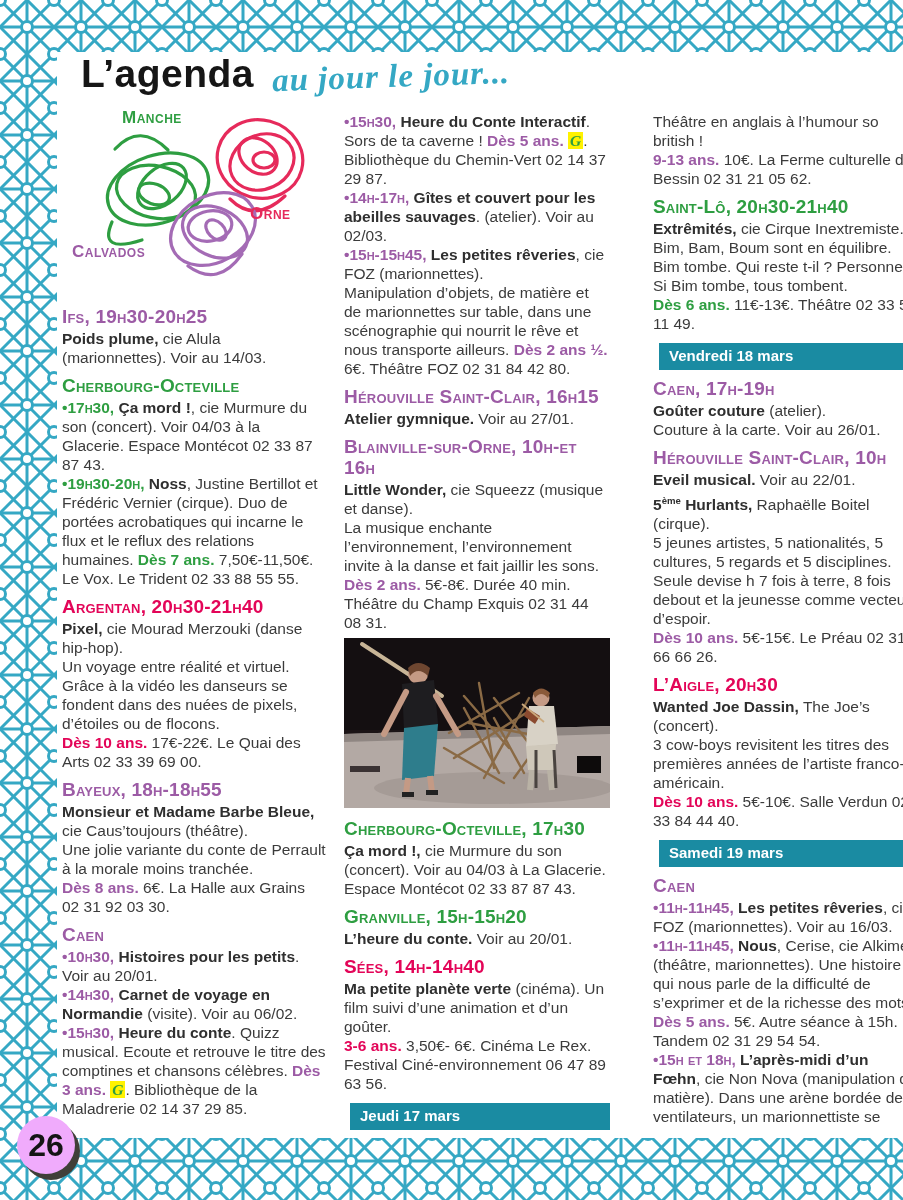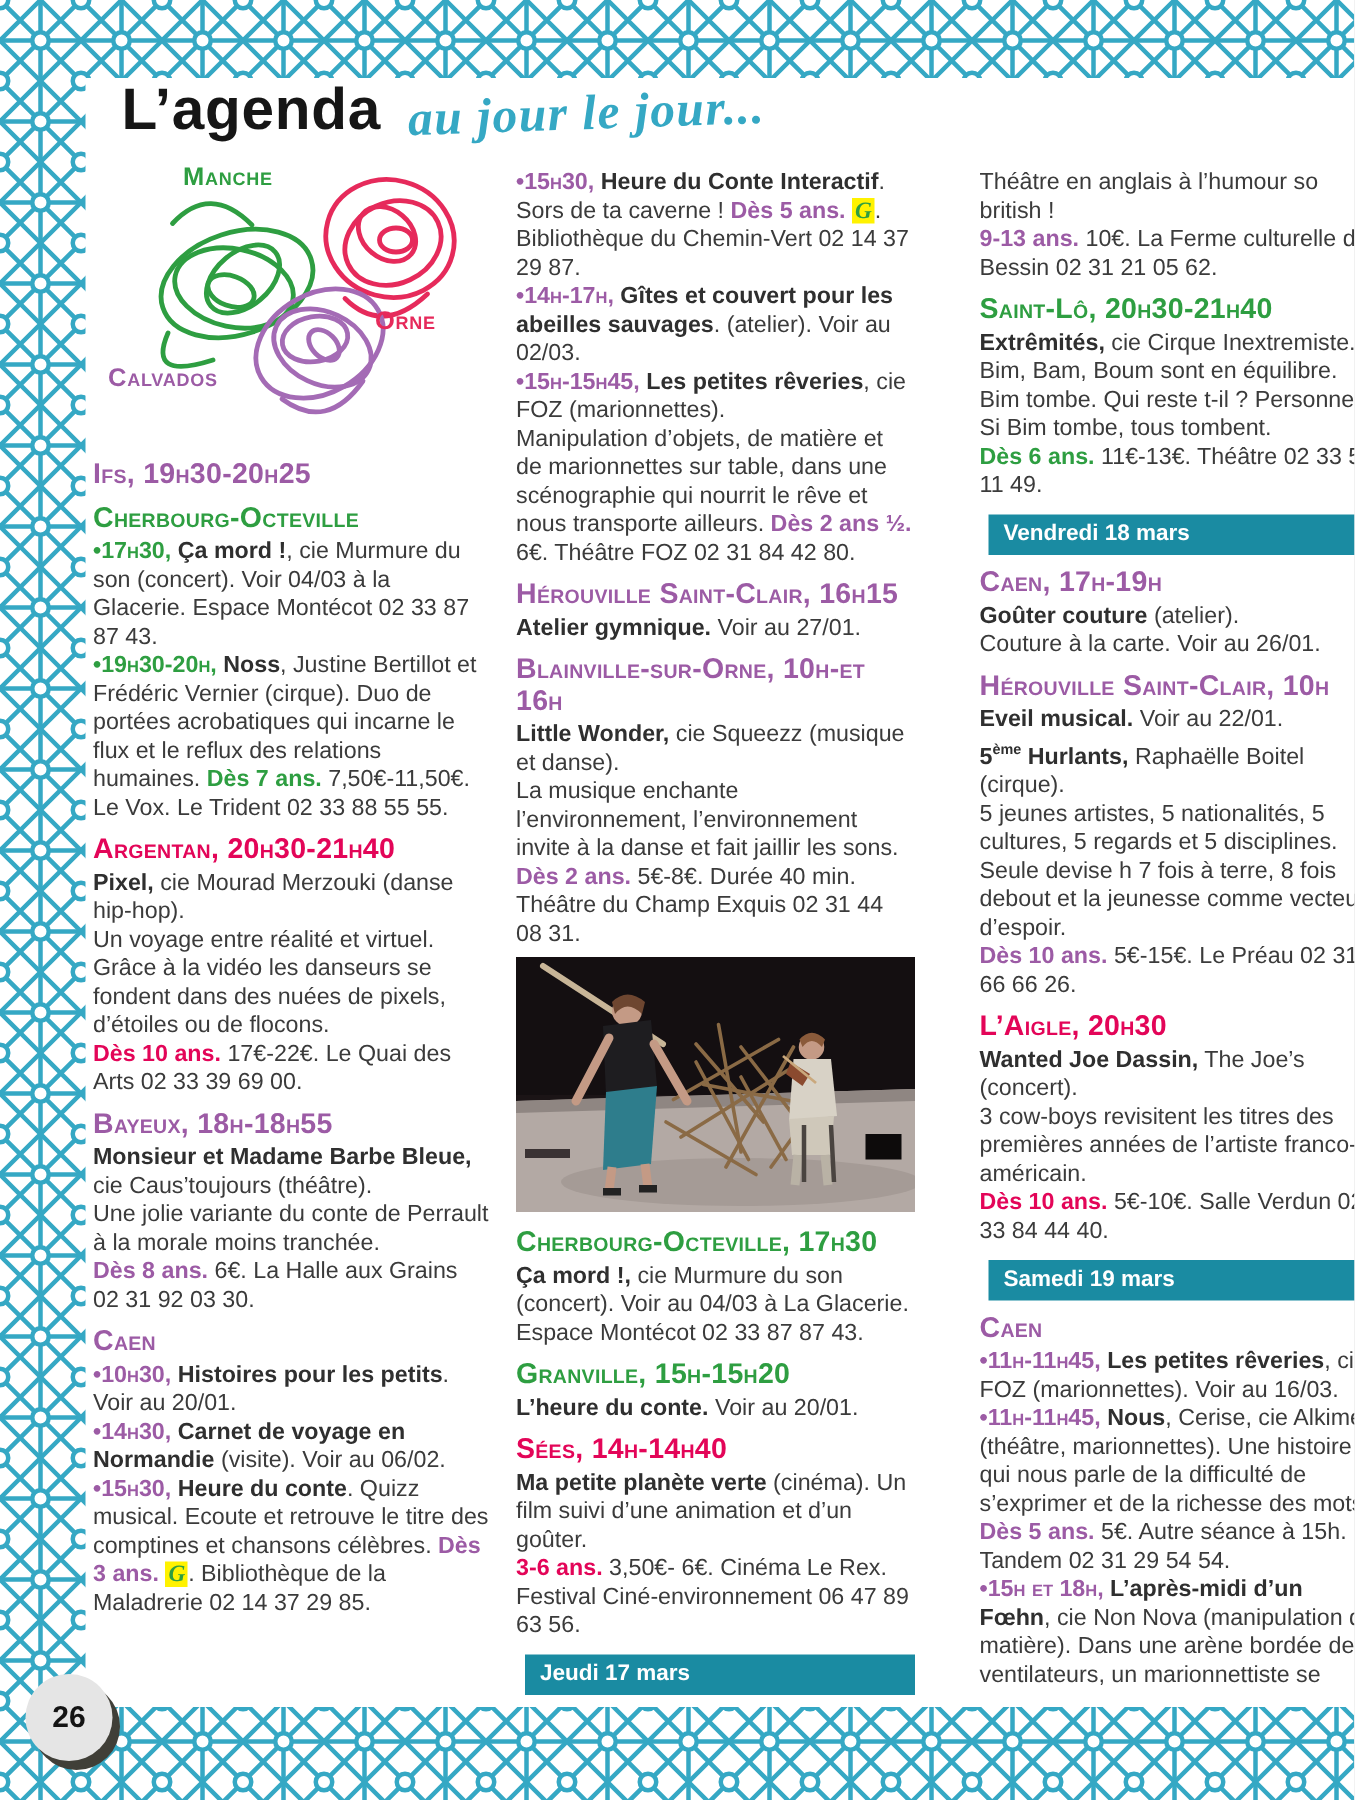--- a/index.html
+++ b/index.html
@@ -29,22 +29,22 @@
   .hlG{background:#fff200;color:#2e9e41;font-weight:700;font-style:italic;padding:0 2px;font-family:"Liberation Serif",serif;}
   .c-purple{color:#9c5ba5;}
   .c-green{color:#2e9e41;}
   .c-pink{color:#e30558;}
   .day{background:#1a8ba2;color:#ffffff;font-weight:700;font-size:15px;line-height:22px;
        padding:2px 0 3px 10px;margin:10px 0 8px 6px;}
   .photo{margin:5px 0 10px;height:170px;}
   .photo svg{display:block;}
   
   .pagenum{position:absolute;left:17px;top:1116px;width:58px;height:58px;border-radius:50%;
-           background:#e5e5e5;box-shadow:5px 6px 0 #403f38;display:flex;align-items:center;justify-content:center;
-           font-size:20px;font-weight:800;color:#141414;z-index:3;}
+           background:#f0abfc;box-shadow:5px 6px 0 #403f38;display:flex;align-items:center;justify-content:center;
+           font-size:32px;font-weight:800;color:#141414;z-index:3;}
 </style>
 </head>
 <body>
 
 <div class="page">
 
   <svg class="border-svg" width="903" height="1200">
     <defs>
       <pattern id="asanoha" width="54" height="54" patternUnits="userSpaceOnUse">
         <rect width="54" height="54" fill="#ffffff"></rect>
@@ -98,20 +98,21 @@
       </g>
     </svg>
     <span class="map-label" style="left:52px;top:4px;color:#2e9e41;">Manche</span>
     <span class="map-label" style="left:180px;top:100px;color:#e62a5b;">Orne</span>
     <span class="map-label" style="left:2px;top:138px;color:#9c5ba5;">Calvados</span>
   </div>
 
   <div class="col" id="col1">
       <div class="event">
         <h3 class="city c-purple">Ifs, 19h30-20h25</h3>
+        <p class="ev"><span class="b">Poids plume,</span><span> cie Alula (marionnettes). Voir au 14/03.</span></p>
       </div>
       <div class="event">
         <h3 class="city c-green">Cherbourg-Octeville</h3>
         <p class="ev"><span class="t c-green">•17h30, </span><span class="b">Ça mord !</span><span>, cie Murmure du son (concert). Voir 04/03 à la Glacerie. Espace Montécot 02 33 87 87 43.</span></p>
         <p class="ev"><span class="t c-green">•19h30-20h, </span><span class="b">Noss</span><span>, Justine Bertillot et Frédéric Vernier (cirque). Duo de portées acrobatiques qui incarne le flux et le reflux des relations humaines. </span><span class="a c-green">Dès 7 ans.</span><span> 7,50€-11,50€. Le Vox. Le Trident 02 33 88 55 55.</span></p>
       </div>
       <div class="event">
         <h3 class="city c-pink">Argentan, 20h30-21h40</h3>
         <p class="ev"><span class="b">Pixel,</span><span> cie Mourad Merzouki (danse hip-hop).</span></p>
         <p class="ev"><span>Un voyage entre réalité et virtuel. Grâce à la vidéo les danseurs se fondent dans des nuées de pixels, d’étoiles ou de flocons.</span></p>

